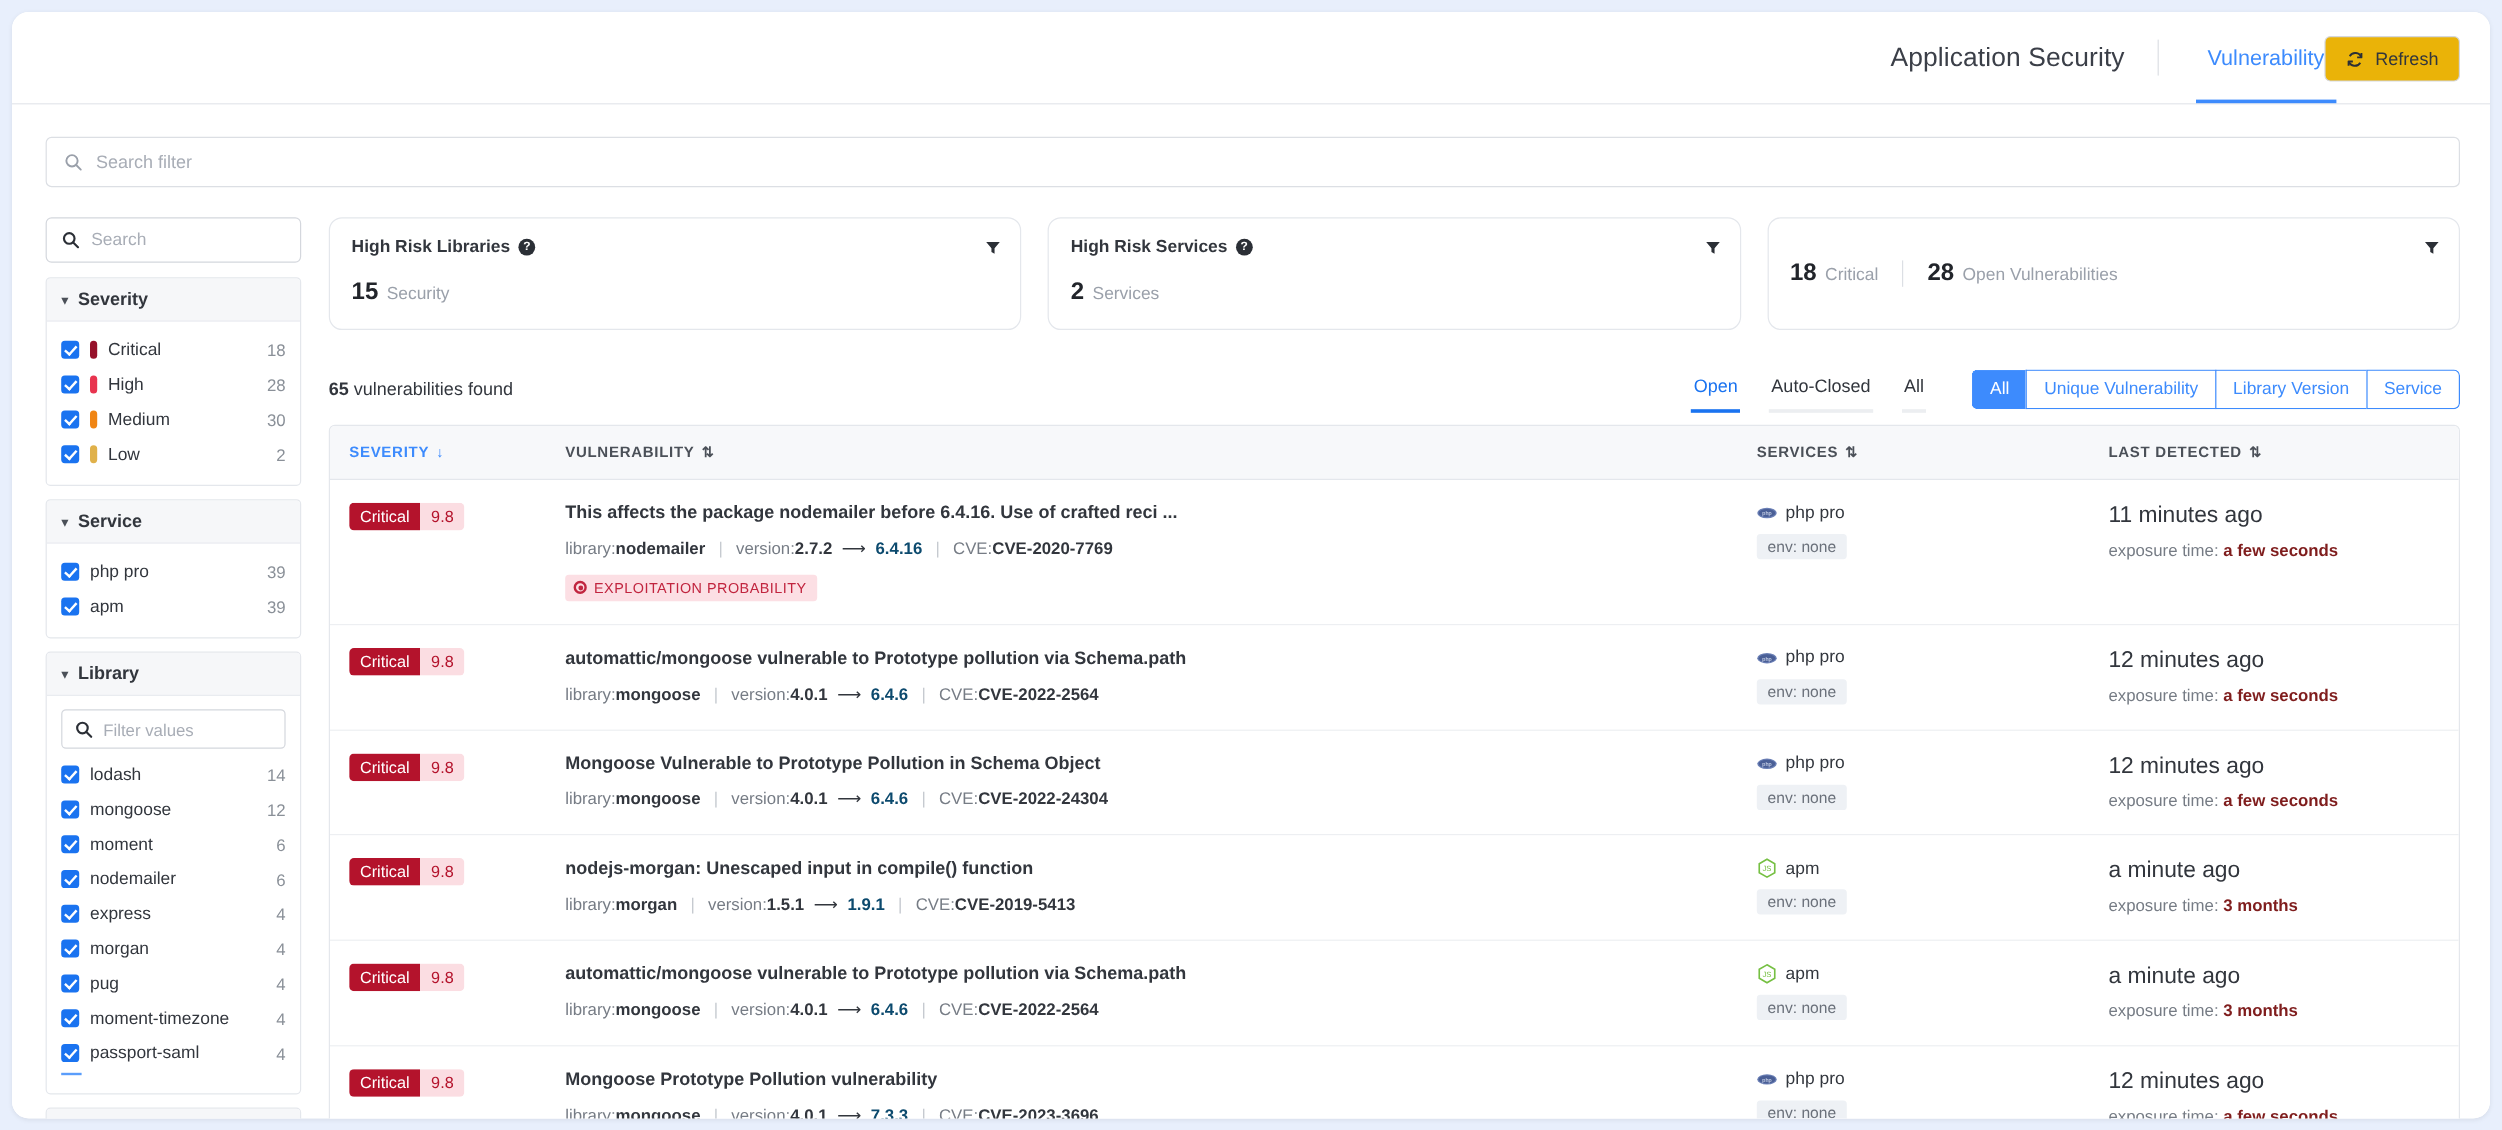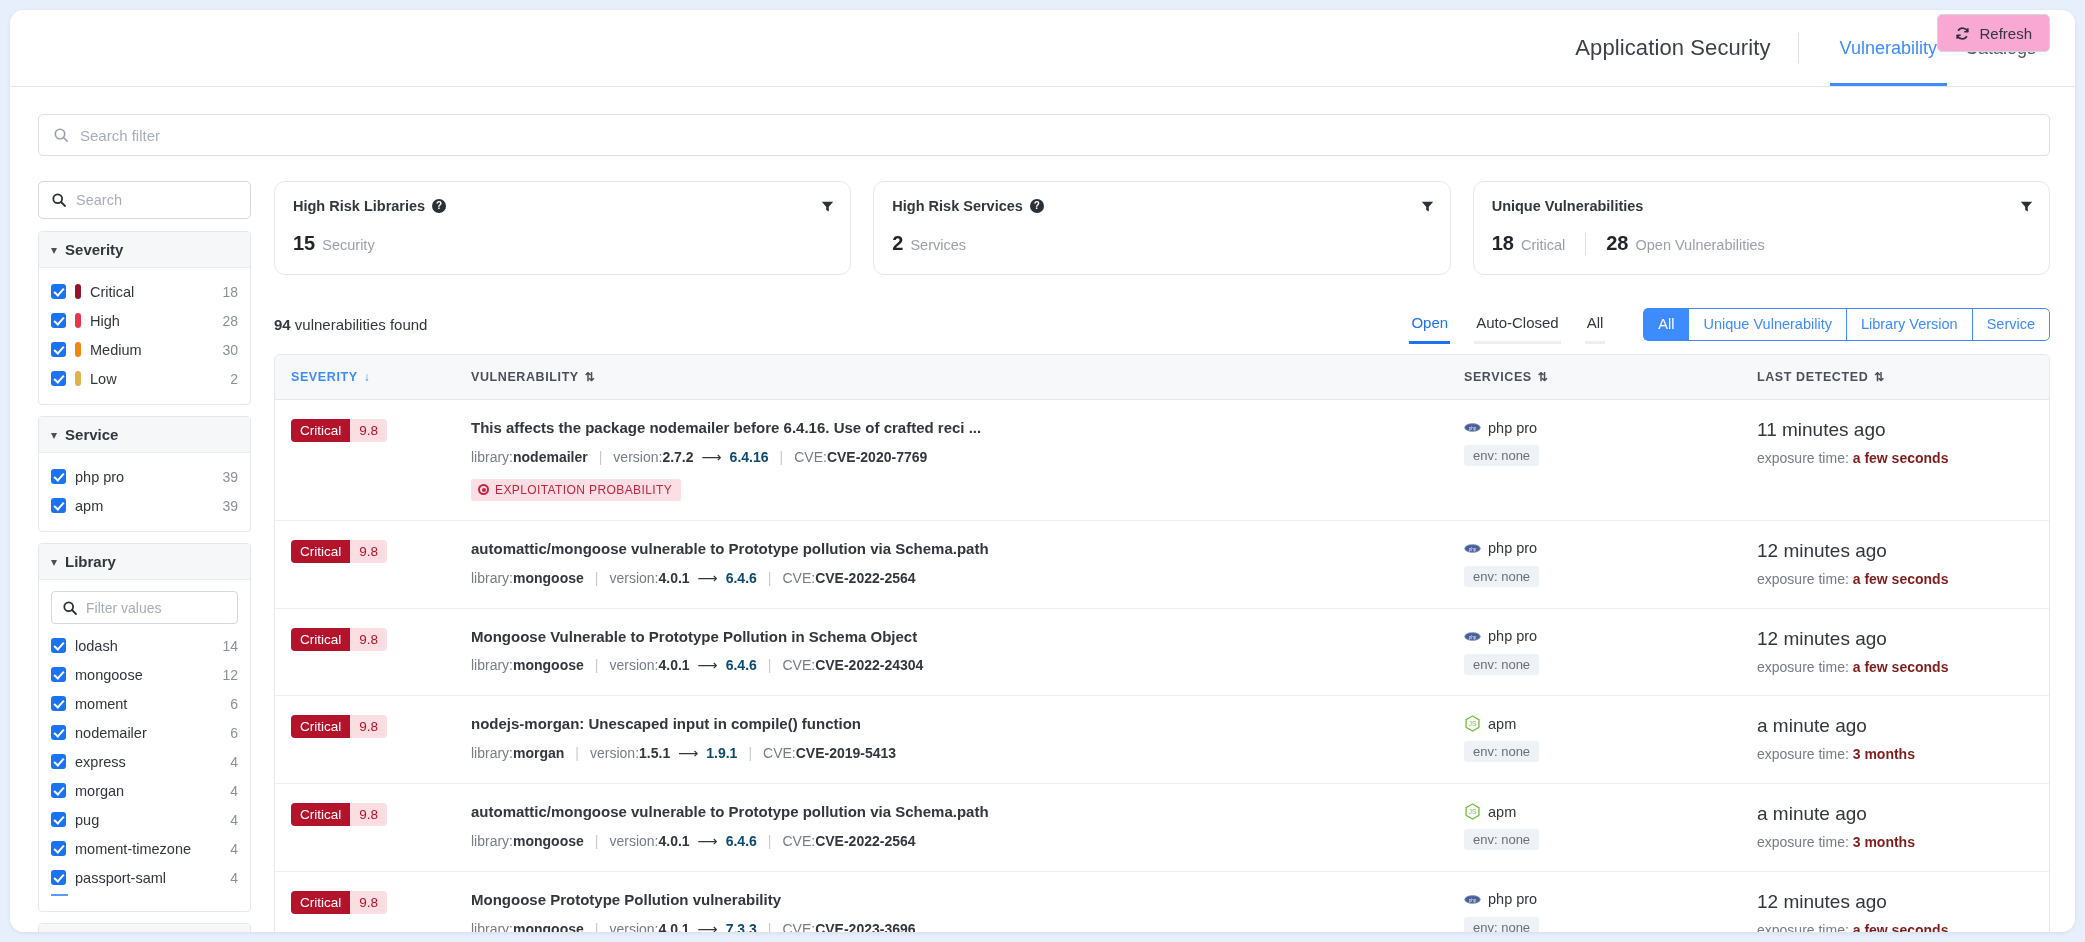--- a/index.html
+++ b/index.html
@@ -54,27 +54,27 @@
   }
   .nav-tab.active { color: #3d8bfd; }
   .nav-tab.active::after {
     content: "";
     position: absolute;
     left: 4px; right: 4px; bottom: 0;
     height: 3px; background: #3d8bfd;
   }
   .refresh-btn {
     position: absolute;
-    right: 25px; top: 4px;
+    right: 25px; top: 20px;
     height: 38px;
     padding: 0 17px;
     display: flex; align-items: center; gap: 9px;
     border: 1px solid #d4d7dd;
     border-radius: 5px;
-    background: #f9a8d4;
+    background: #eab308;
     font-size: 15px;
     color: #32363d;
     cursor: pointer;
   }
   .refresh-btn svg { width: 15px; height: 15px; display: block; }
 
   
   .body-area {
     background: #ffffff;
     padding: 27px 25px 0 28px;
@@ -553,42 +553,39 @@
                   <path d="M1 2h14L9.6 8.4V14L6.4 12.2V8.4z" fill="#2b2f36"></path>
                 </svg>
             </div>
             <div class="stat-vals">
               <span class="stat-num">2</span>
               <span class="stat-unit">Services</span>
             </div>
           </div>
 
           <div class="stat-card">
-            <div class="stat-title">
-              <span>Unique Vulnerabilities</span>
-            </div>
             <div class="filter-ico">
               <svg viewBox="0 0 16 16">
                   <path d="M1 2h14L9.6 8.4V14L6.4 12.2V8.4z" fill="#2b2f36"></path>
                 </svg>
             </div>
             <div class="stat-vals">
               <span class="stat-num">18</span>
               <span class="stat-unit">Critical</span>
               <span class="stat-sep"></span>
               <span class="stat-num">28</span>
               <span class="stat-unit">Open Vulnerabilities</span>
             </div>
           </div>
 
         </div>
 
         <div class="toolbar">
           <div class="found-text">
-            <b>94</b><span> vulnerabilities found</span>
+            <b>65</b><span> vulnerabilities found</span>
           </div>
           <div class="toolbar-right">
             <div class="stat-tabs">
               <div class="stat-tab active">Open</div>
               <div class="stat-tab muted">Auto-Closed</div>
               <div class="stat-tab muted">All</div>
             </div>
             <div class="seg-group">
               <div class="seg active">All</div>
               <div class="seg">Unique Vulnerability</div>

